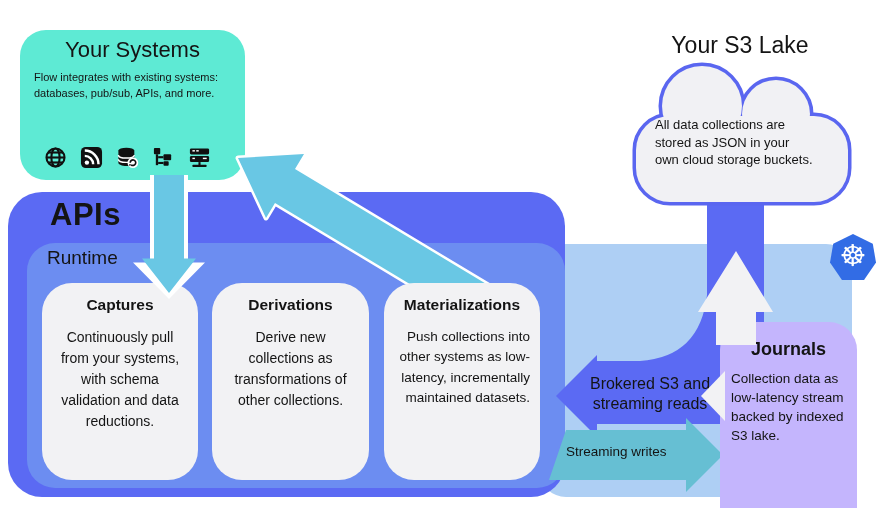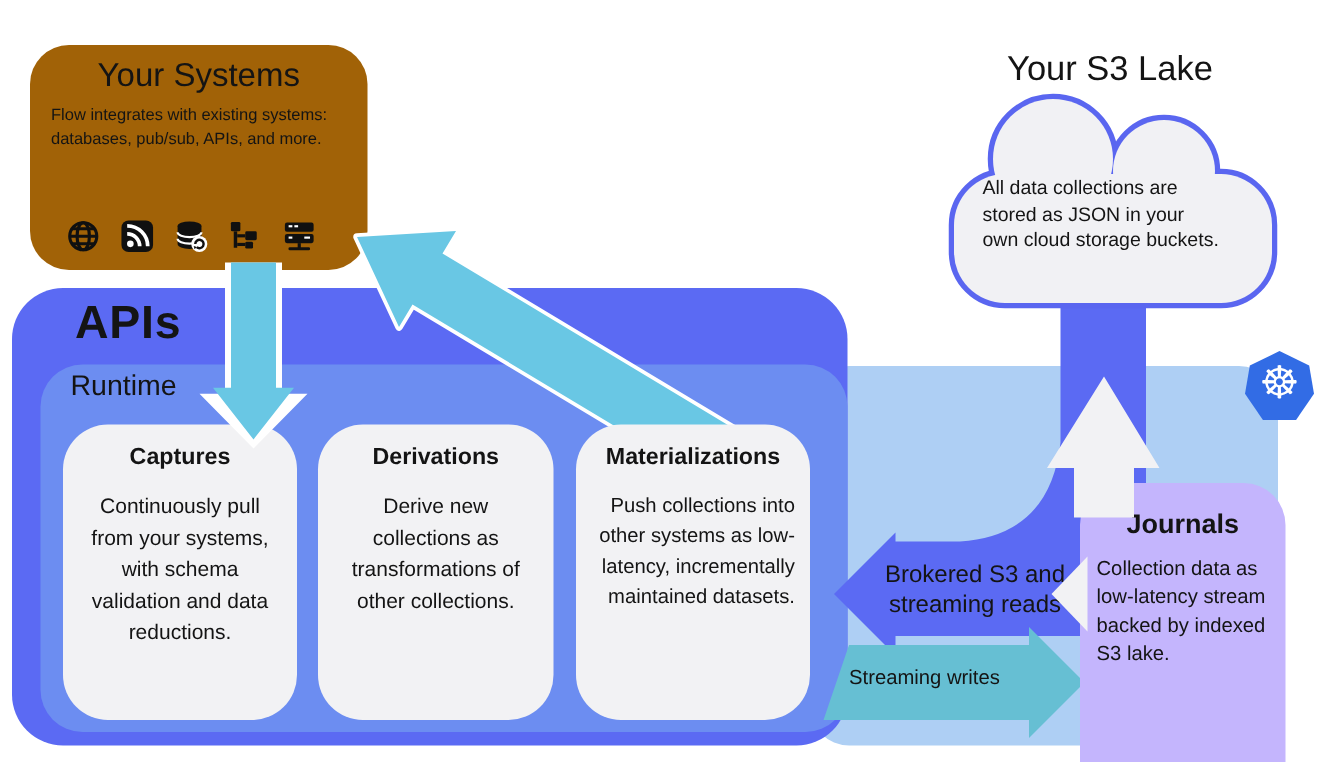--- a/index.html
+++ b/index.html
@@ -9,21 +9,21 @@
   svg.layer{position:absolute;left:0;top:0;width:879px;height:508px;pointer-events:none;}
 
   
   .lake-region{left:540px;top:244px;width:312px;height:253px;background:#AECFF4;border-radius:26px;z-index:1;}
   .flow-box{left:8px;top:192px;width:557px;height:305px;background:#5B6AF3;border-radius:34px;z-index:2;}
   .runtime-band{left:27px;top:243px;width:538px;height:245px;background:#6C8DF1;border-radius:28px;z-index:3;}
   .flow-title{left:50px;top:197px;font-size:31px;font-weight:700;letter-spacing:.5px;z-index:3;}
   .runtime-label{left:47px;top:247px;font-size:19px;z-index:4;}
 
   
-  .your-systems{left:20px;top:30px;width:225px;height:150px;background:#a16207;border-radius:26px;z-index:5;}
+  .your-systems{left:20px;top:30px;width:225px;height:150px;background:#5eead4;border-radius:26px;z-index:5;}
   .ys-title{position:absolute;left:0;top:7px;width:100%;text-align:center;font-size:22px;}
   .ys-body{position:absolute;left:14px;top:40px;width:200px;font-size:11px;line-height:1.42;}
   .ys-icons{position:absolute;left:24px;bottom:11px;display:flex;gap:13px;align-items:center;}
   .ys-icons svg{display:block;}
 
   
   .rt-box{top:283px;height:197px;background:#F2F2F4;border-radius:30px;z-index:7;}
   .rt-box .bt{position:absolute;left:0;top:13px;width:100%;text-align:center;font-size:15.5px;font-weight:700;}
   .rt-box .bb{position:absolute;left:12px;top:44px;right:12px;text-align:center;font-size:14px;line-height:1.5;}
   .box-captures{left:42px;width:156px;}

